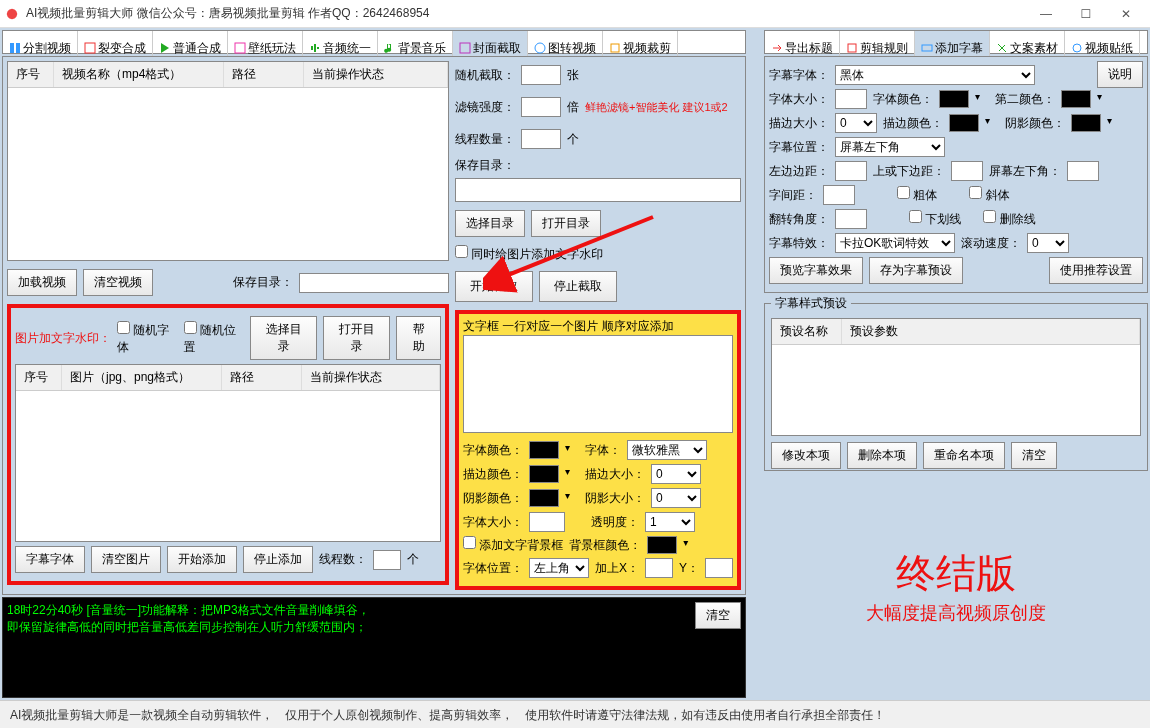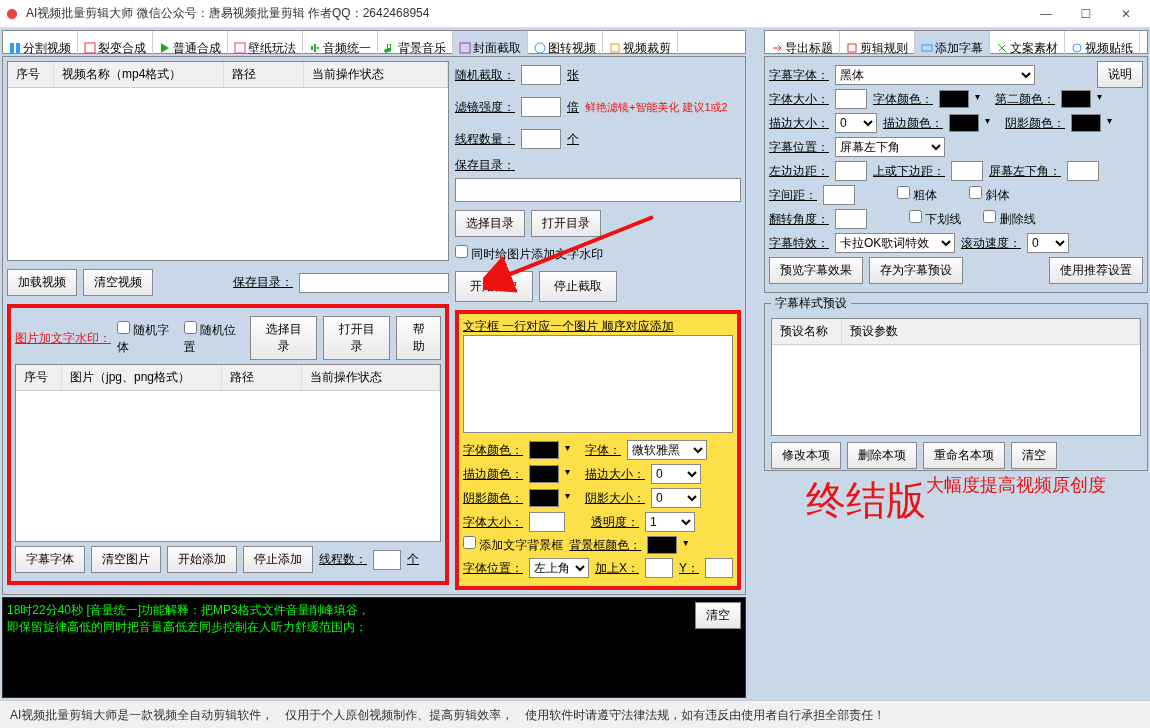--- a/index.html
+++ b/index.html
@@ -16,21 +16,21 @@
 .tab.active { background: #c8d8e8; border-bottom: 1px solid #c8d8e8; margin-bottom: -1px; }
 .tab .ticon { width: 12px; height: 12px; }
 .panel { background: #c8d8e8; border: 1px solid #888; flex: 1; padding: 4px; position: relative; }
 .grid { background: #fff; border: 1px solid #888; }
 .grid-header { display: flex; background: #f0f0f0; border-bottom: 1px solid #ccc; }
 .grid-header div { padding: 4px 8px; border-right: 1px solid #ddd; }
 .row { display: flex; align-items: center; gap: 6px; margin: 4px 0; }
 .btn { background: linear-gradient(#fdfdfd, #e8e8e8); border: 1px solid #888; padding: 4px 10px; cursor: pointer; display: inline-flex; align-items: center; justify-content: center; }
 input[type=text], .inp { border: 1px solid #888; background: #fff; height: 20px; padding: 0 2px; }
 select { border: 1px solid #888; background: #fff; height: 20px; }
-.lbl { white-space: nowrap; text-decoration: underline; }
+.lbl { white-space: nowrap; }
 .redbox { border: 4px solid #e11; position: relative; }
 .redtext { color: #e11; text-align: center; }
 .log { background: #000; color: #0f0; border: 1px solid #333; padding: 4px; font-size: 12px; position: relative; height: 108px; }
 .footer { padding: 6px 10px; color: #333; background: #f0f0f0; border-top: 1px solid #ccc; }
 .colorpick { border: 1px solid #888; background: #000; width: 30px; height: 18px; display: inline-block; position: relative; }
 .colorpick::after { content: "▾"; position: absolute; right: -12px; top: 0; font-size: 10px; }
 .arrow { position: absolute; pointer-events: none; }
 fieldset { border: 1px solid #888; padding: 6px; }
 legend { padding: 0 4px; }
 .endver { text-align: center; }
@@ -362,20 +362,20 @@
         </div>
       </div>
       <div class="row" style="margin-top:6px">
         <button class="btn">修改本项</button>
         <button class="btn">删除本项</button>
         <button class="btn">重命名本项</button>
         <button class="btn">清空</button>
       </div>
     </fieldset>
 
-    <div class="endver" style="flex:1; display:flex; flex-direction:row; justify-content:center;">
+    <div class="endver" style="flex:1; display:flex; flex-direction:column; justify-content:center;">
       <div class="big">终结版</div>
       <div class="sub">大幅度提高视频原创度</div>
     </div>
   </div>
 </div>
 
 <div class="footer">AI视频批量剪辑大师是一款视频全自动剪辑软件，　仅用于个人原创视频制作、提高剪辑效率，　使用软件时请遵守法律法规，如有违反由使用者自行承担全部责任！</div>
 
 </body></html>

